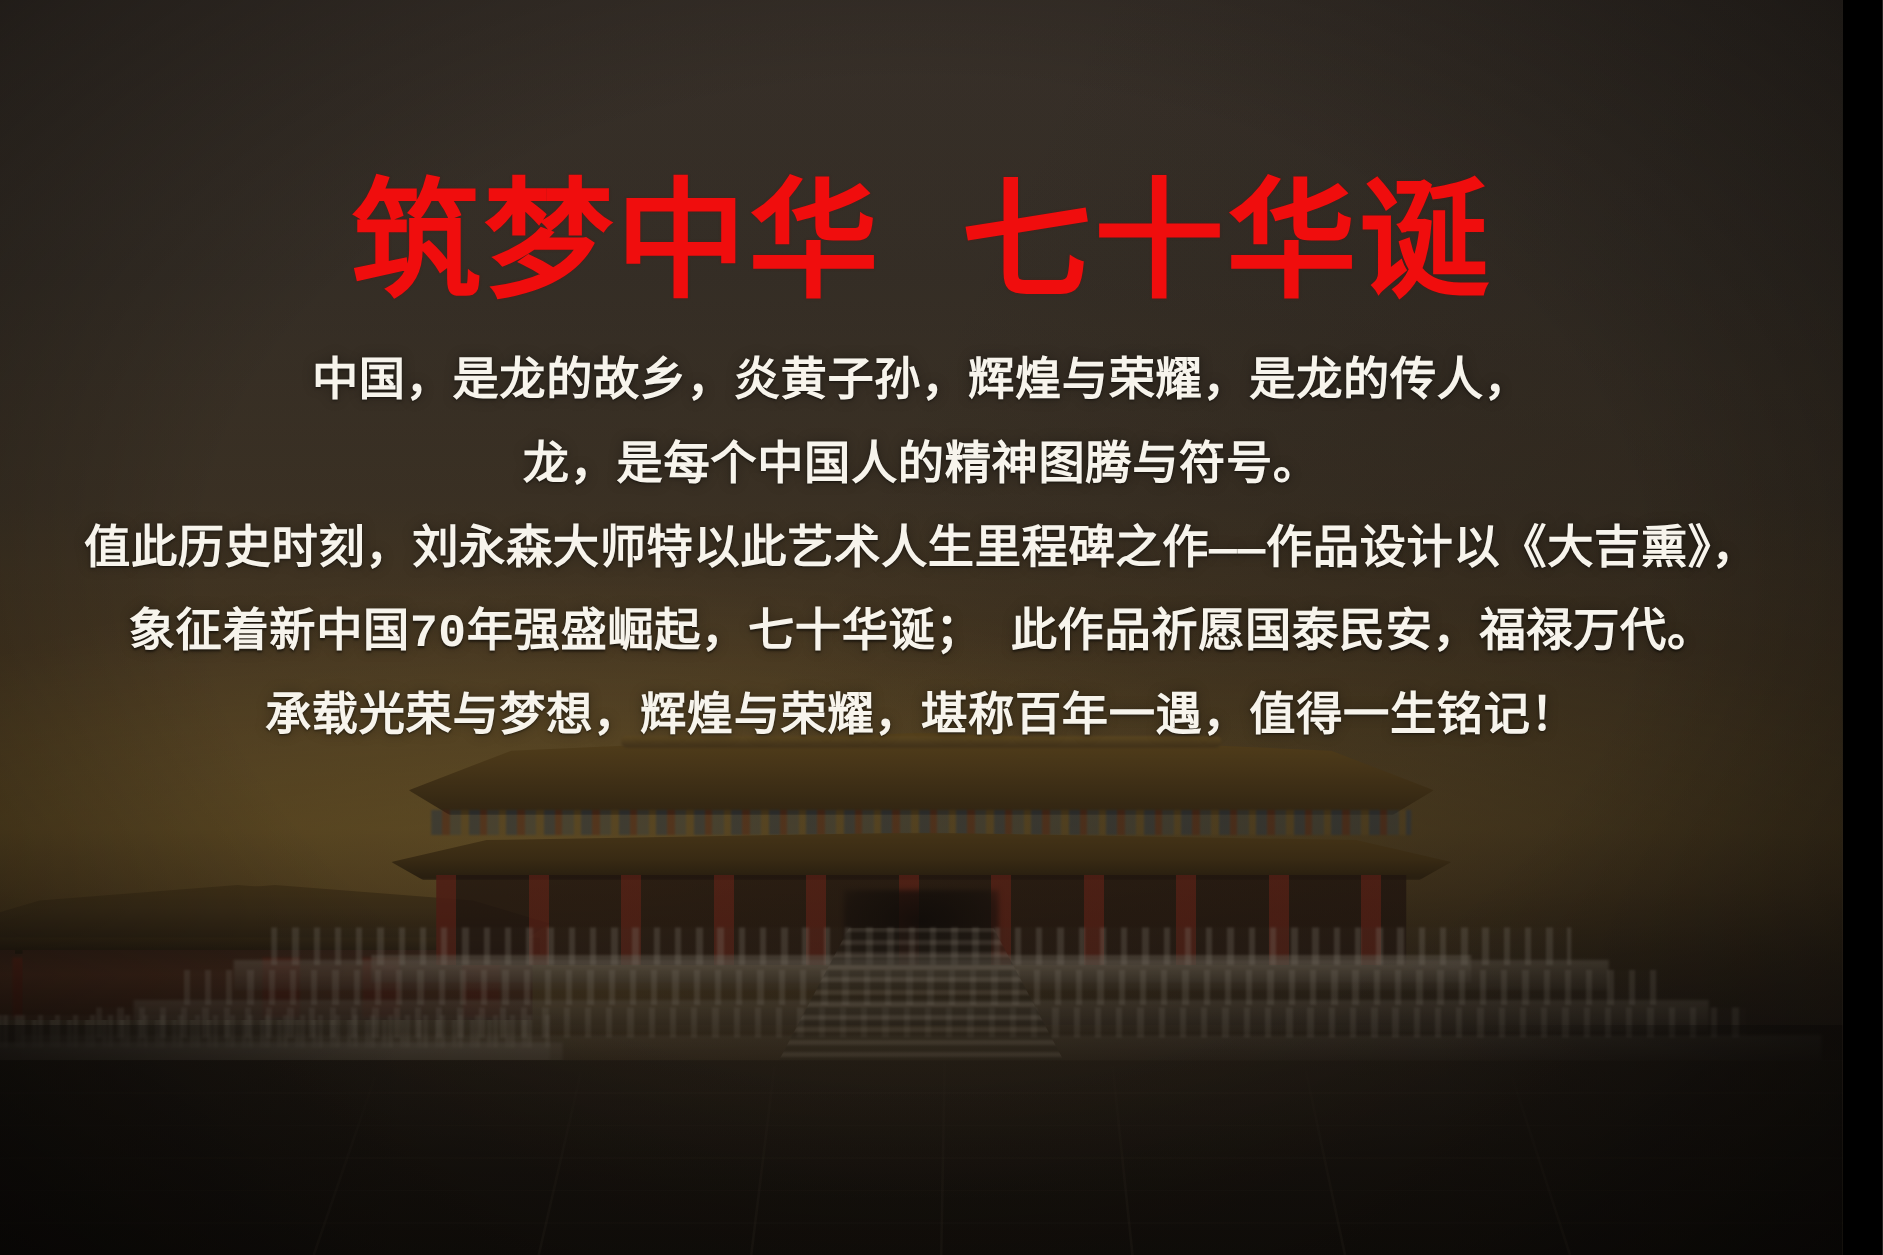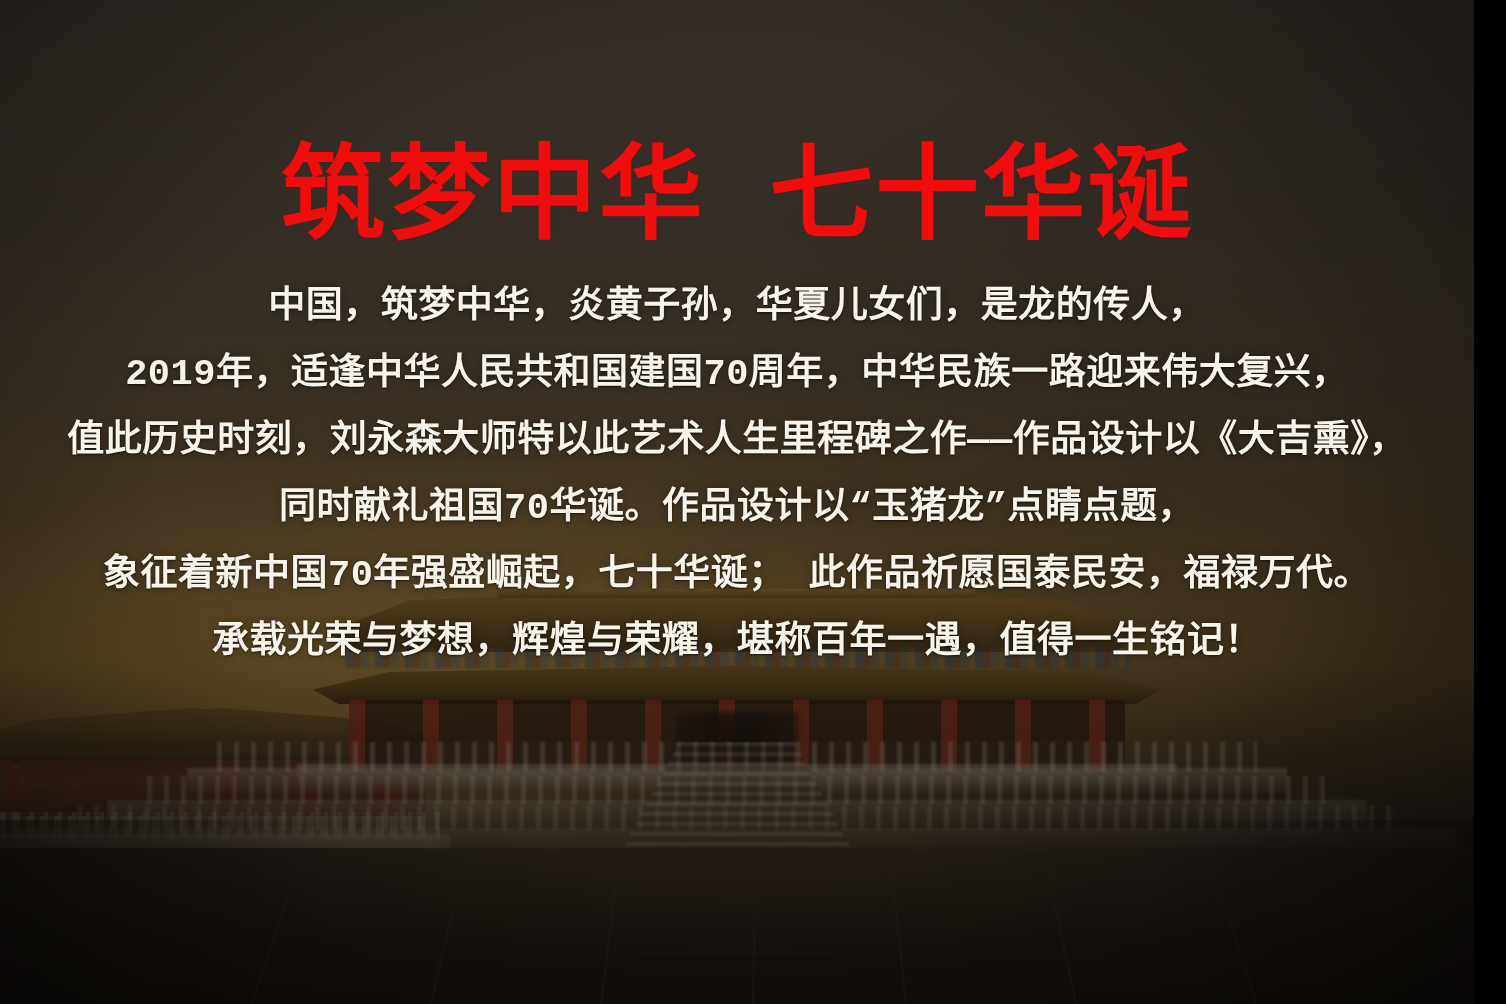--- a/index.html
+++ b/index.html
@@ -410,22 +410,21 @@
   <div class="ground-vignette"></div>
 
   <div class="bg-layer bg-wash"></div>
   <div class="bg-layer bg-vignette"></div>
 
   <div class="content">
 
     <h1 class="poster-title">筑梦中华 七十华诞</h1>
 
     <div class="body-block">
-      <span class="body-line">中国，筑梦中华，炎黄子孙，华夏儿女们，是龙的传人，</span>
-      <span class="body-line">2019年，适逢中华人民共和国建国70周年，中华民族一路迎来伟大复兴，</span>
+      <span class="body-line">中国，是龙的故乡，炎黄子孙，辉煌与荣耀，是龙的传人，</span>
+      <span class="body-line">龙，是每个中国人的精神图腾与符号。</span>
       <span class="body-line">值此历史时刻，刘永森大师特以此艺术人生里程碑之作——作品设计以《大吉熏》，</span>
-      <span class="body-line">同时献礼祖国70华诞。作品设计以“玉猪龙”点睛点题，</span>
       <span class="body-line">象征着新中国70年强盛崛起，七十华诞； 此作品祈愿国泰民安，福禄万代。</span>
       <span class="body-line">承载光荣与梦想，辉煌与荣耀，堪称百年一遇，值得一生铭记！</span>
     </div>
 
   </div>
 </div>
 
 </body></html>

